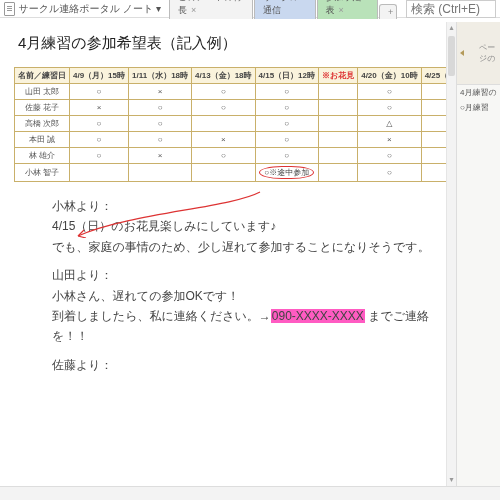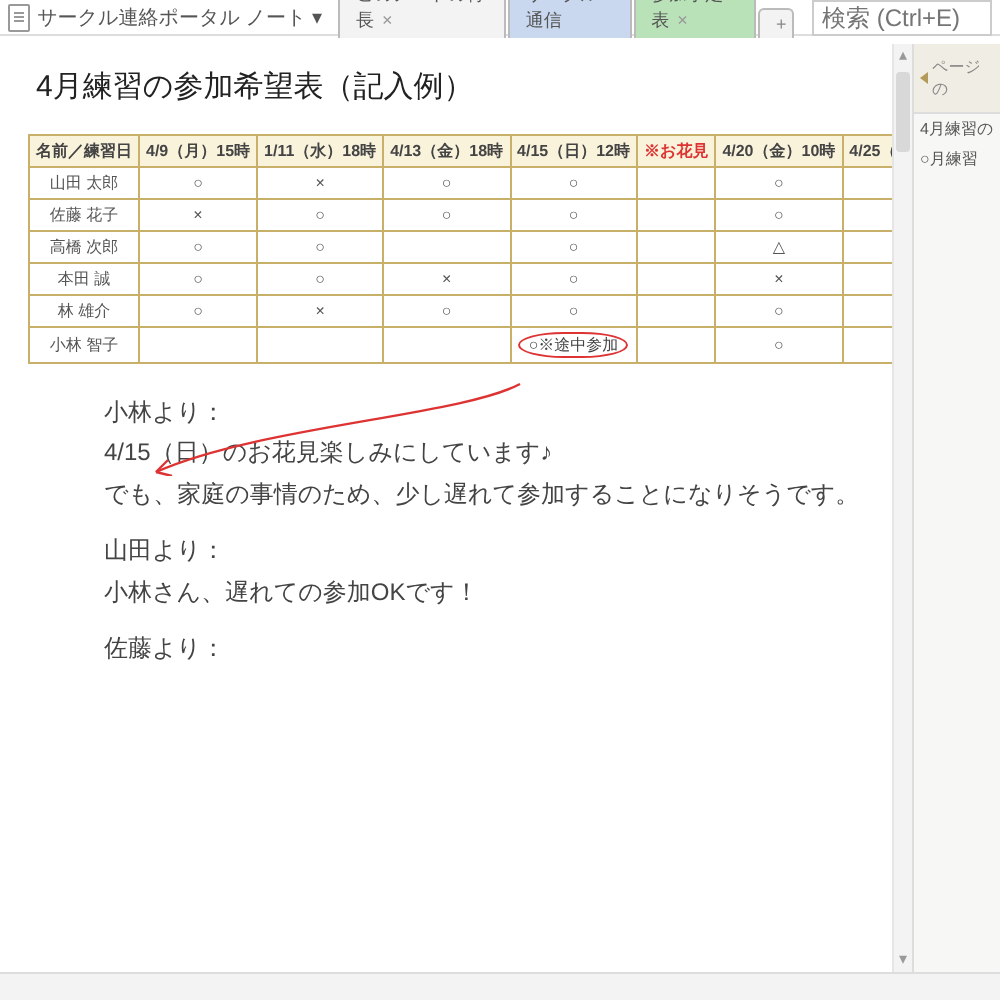--- a/index.html
+++ b/index.html
@@ -10,21 +10,21 @@
 .doc-title{flex:0 0 auto;color:#555;font-size:10px}
 .tabs{display:flex;align-items:flex-end;gap:0;margin-left:4px;height:20px}
 .tab{padding:2px 8px;font-size:9px;border:1px solid #bbb;border-bottom:none;border-radius:3px 3px 0 0;background:#f3f3f3;color:#555;margin-right:1px;position:relative;cursor:pointer}
 .tab.blue{background:#c9d8ef}
 .tab.green{background:#b9e2b9}
 .tab-x{margin-left:4px;color:#999}
 .tab-add{width:16px;text-align:center;color:#888}
 .spacer{flex:1}
 .search{border:1px solid #ccc;padding:1px 4px;font-size:12px;color:#999;width:90px;background:#fff}
 .right-panel{position:absolute;top:22px;right:0;width:44px;bottom:14px;background:#f7f7f5;border-left:1px solid #ddd;font-size:8px}
-.rp-head{background:#f0ede5;padding:6px 3px;color:#888;border-bottom:1px solid #ddd;display:flex;align-items:center;gap:2px}
+.rp-head{background:#f0ede5;padding:20px 3px;color:#888;border-bottom:1px solid #ddd;display:flex;align-items:center;gap:15px}
 .rp-arrow{display:inline-block;width:0;height:0;border-top:3px solid transparent;border-bottom:3px solid transparent;border-right:4px solid #b49a5a}
 .rp-item{padding:2px 3px;color:#555;white-space:nowrap;overflow:hidden}
 .content{position:absolute;top:22px;left:0;right:44px;bottom:14px;background:#fff;overflow:hidden;padding:10px 14px}
 h1{font-size:15px;font-weight:normal;color:#222;margin:2px 0 14px 4px}
 table{border-collapse:collapse;margin:0 auto 14px;font-size:8px}
 th,td{border:1px solid #c9b06a;padding:2px 3px;text-align:center;white-space:nowrap}
 th{background:#faf3dc;color:#444;font-weight:bold}
 th.red{color:#d33}
 td{color:#555;min-width:30px}
 td.name{min-width:44px}
@@ -136,20 +136,21 @@
   <svg class="svg-overlay">
     <path d="M 260 94 C 230 110, 130 115, 78 138" stroke="#d33" stroke-width="1.2" fill="none"></path>
     <path d="M 78 138 l 6 -6 m -6 6 l 8 2" stroke="#d33" stroke-width="1.2" fill="none"></path>
   </svg>
   <div class="notes">
     <p class="from">小林より：</p>
     <p>4/15（日）のお花見楽しみにしています♪</p>
     <p>でも、家庭の事情のため、少し遅れて参加することになりそうです。</p>
     <p class="from">山田より：</p>
     <p>小林さん、遅れての参加OKです！</p>
+    <p><span>到着しましたら、私に連絡ください。→</span><span class="hl-pink">090-XXXX-XXXX</span><span> までご連絡を！！</span></p>
     <p class="from">佐藤より：</p>
   </div>
 </div>
 
 <div class="scrollbar">
   <div class="sb-arr" style="top:0">▴</div>
   <div class="sb-thumb"></div>
   <div class="sb-arr" style="bottom:0">▾</div>
 </div>
 

